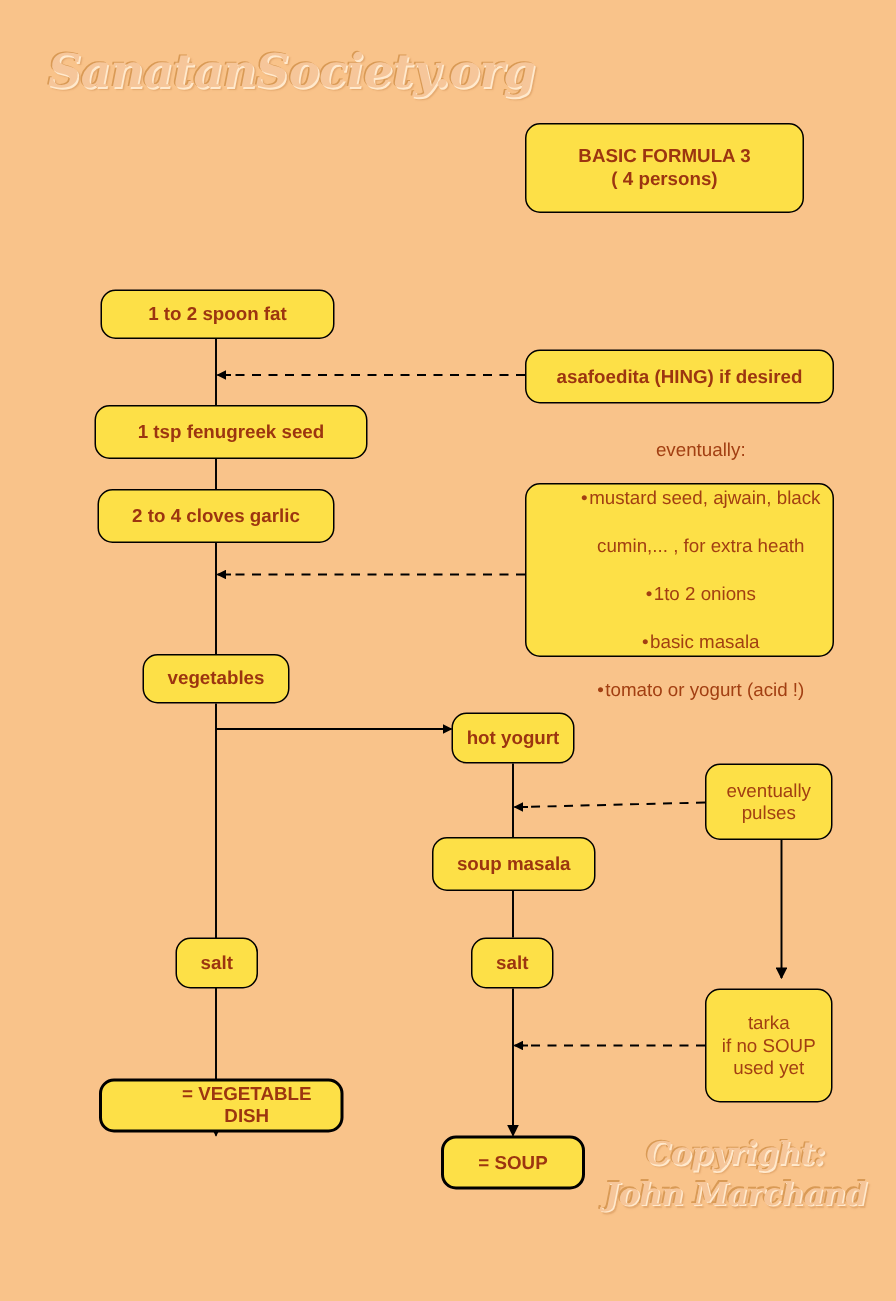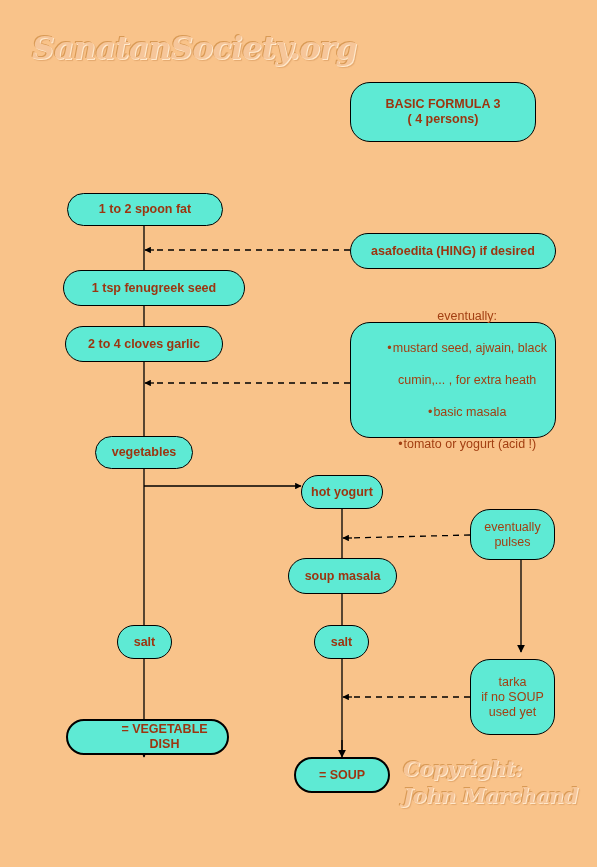--- a/index.html
+++ b/index.html
@@ -47,29 +47,30 @@
   #wm-site {
     left: 32px;
     top: 30px;
     font-size: 31px;
   }
   #wm-copy {
     left: 403px;
     top: 755px;
     font-size: 21px;
     line-height: 27px;
+    text-align: center;
   }
 
   
   .node {
     position: absolute;
     box-sizing: border-box;
-    background: #5eead4;
+    background: #fde047;
     border: 1.4px solid #000;
-    border-radius: 20px;
+    border-radius: 10px;
     color: #9c3510;
     font-size: 12.5px;
     font-weight: bold;
     line-height: 15px;
     display: flex;
     align-items: center;
     justify-content: center;
     text-align: center;
     padding: 2px 6px;
     white-space: pre-line;
@@ -158,20 +159,21 @@
 
   <div class="node" style="left:39px; top:270px; width:182px; height:36px;margin-left:24px;">1 tsp fenugreek seed</div>
 
   <div class="node" style="left:65px; top:326px; width:158px; height:36px;">2 to 4 cloves garlic</div>
 
   <div class="node light" style="left:350px; top:322px; width:206px; height:116px; padding:4px 8px;justify-content:flex-end;">
     <div class="bullets">
       <div>eventually:</div>
       <div class="b">mustard seed, ajwain, black</div>
       <div>cumin,... , for extra heath</div>
+      <div class="b">1to 2 onions</div>
       <div class="b">basic masala</div>
       <div class="b">tomato or yogurt (acid !)</div>
     </div>
   </div>
 
   <div class="node" style="left:95px; top:436px; width:98px; height:33px;">vegetables</div>
 
   <div class="node" style="left:301px; top:475px; width:82px; height:34px;">hot yogurt</div>
 
   <div class="node light" style="left:470px; top:509px; width:85px; height:51px;">eventually

